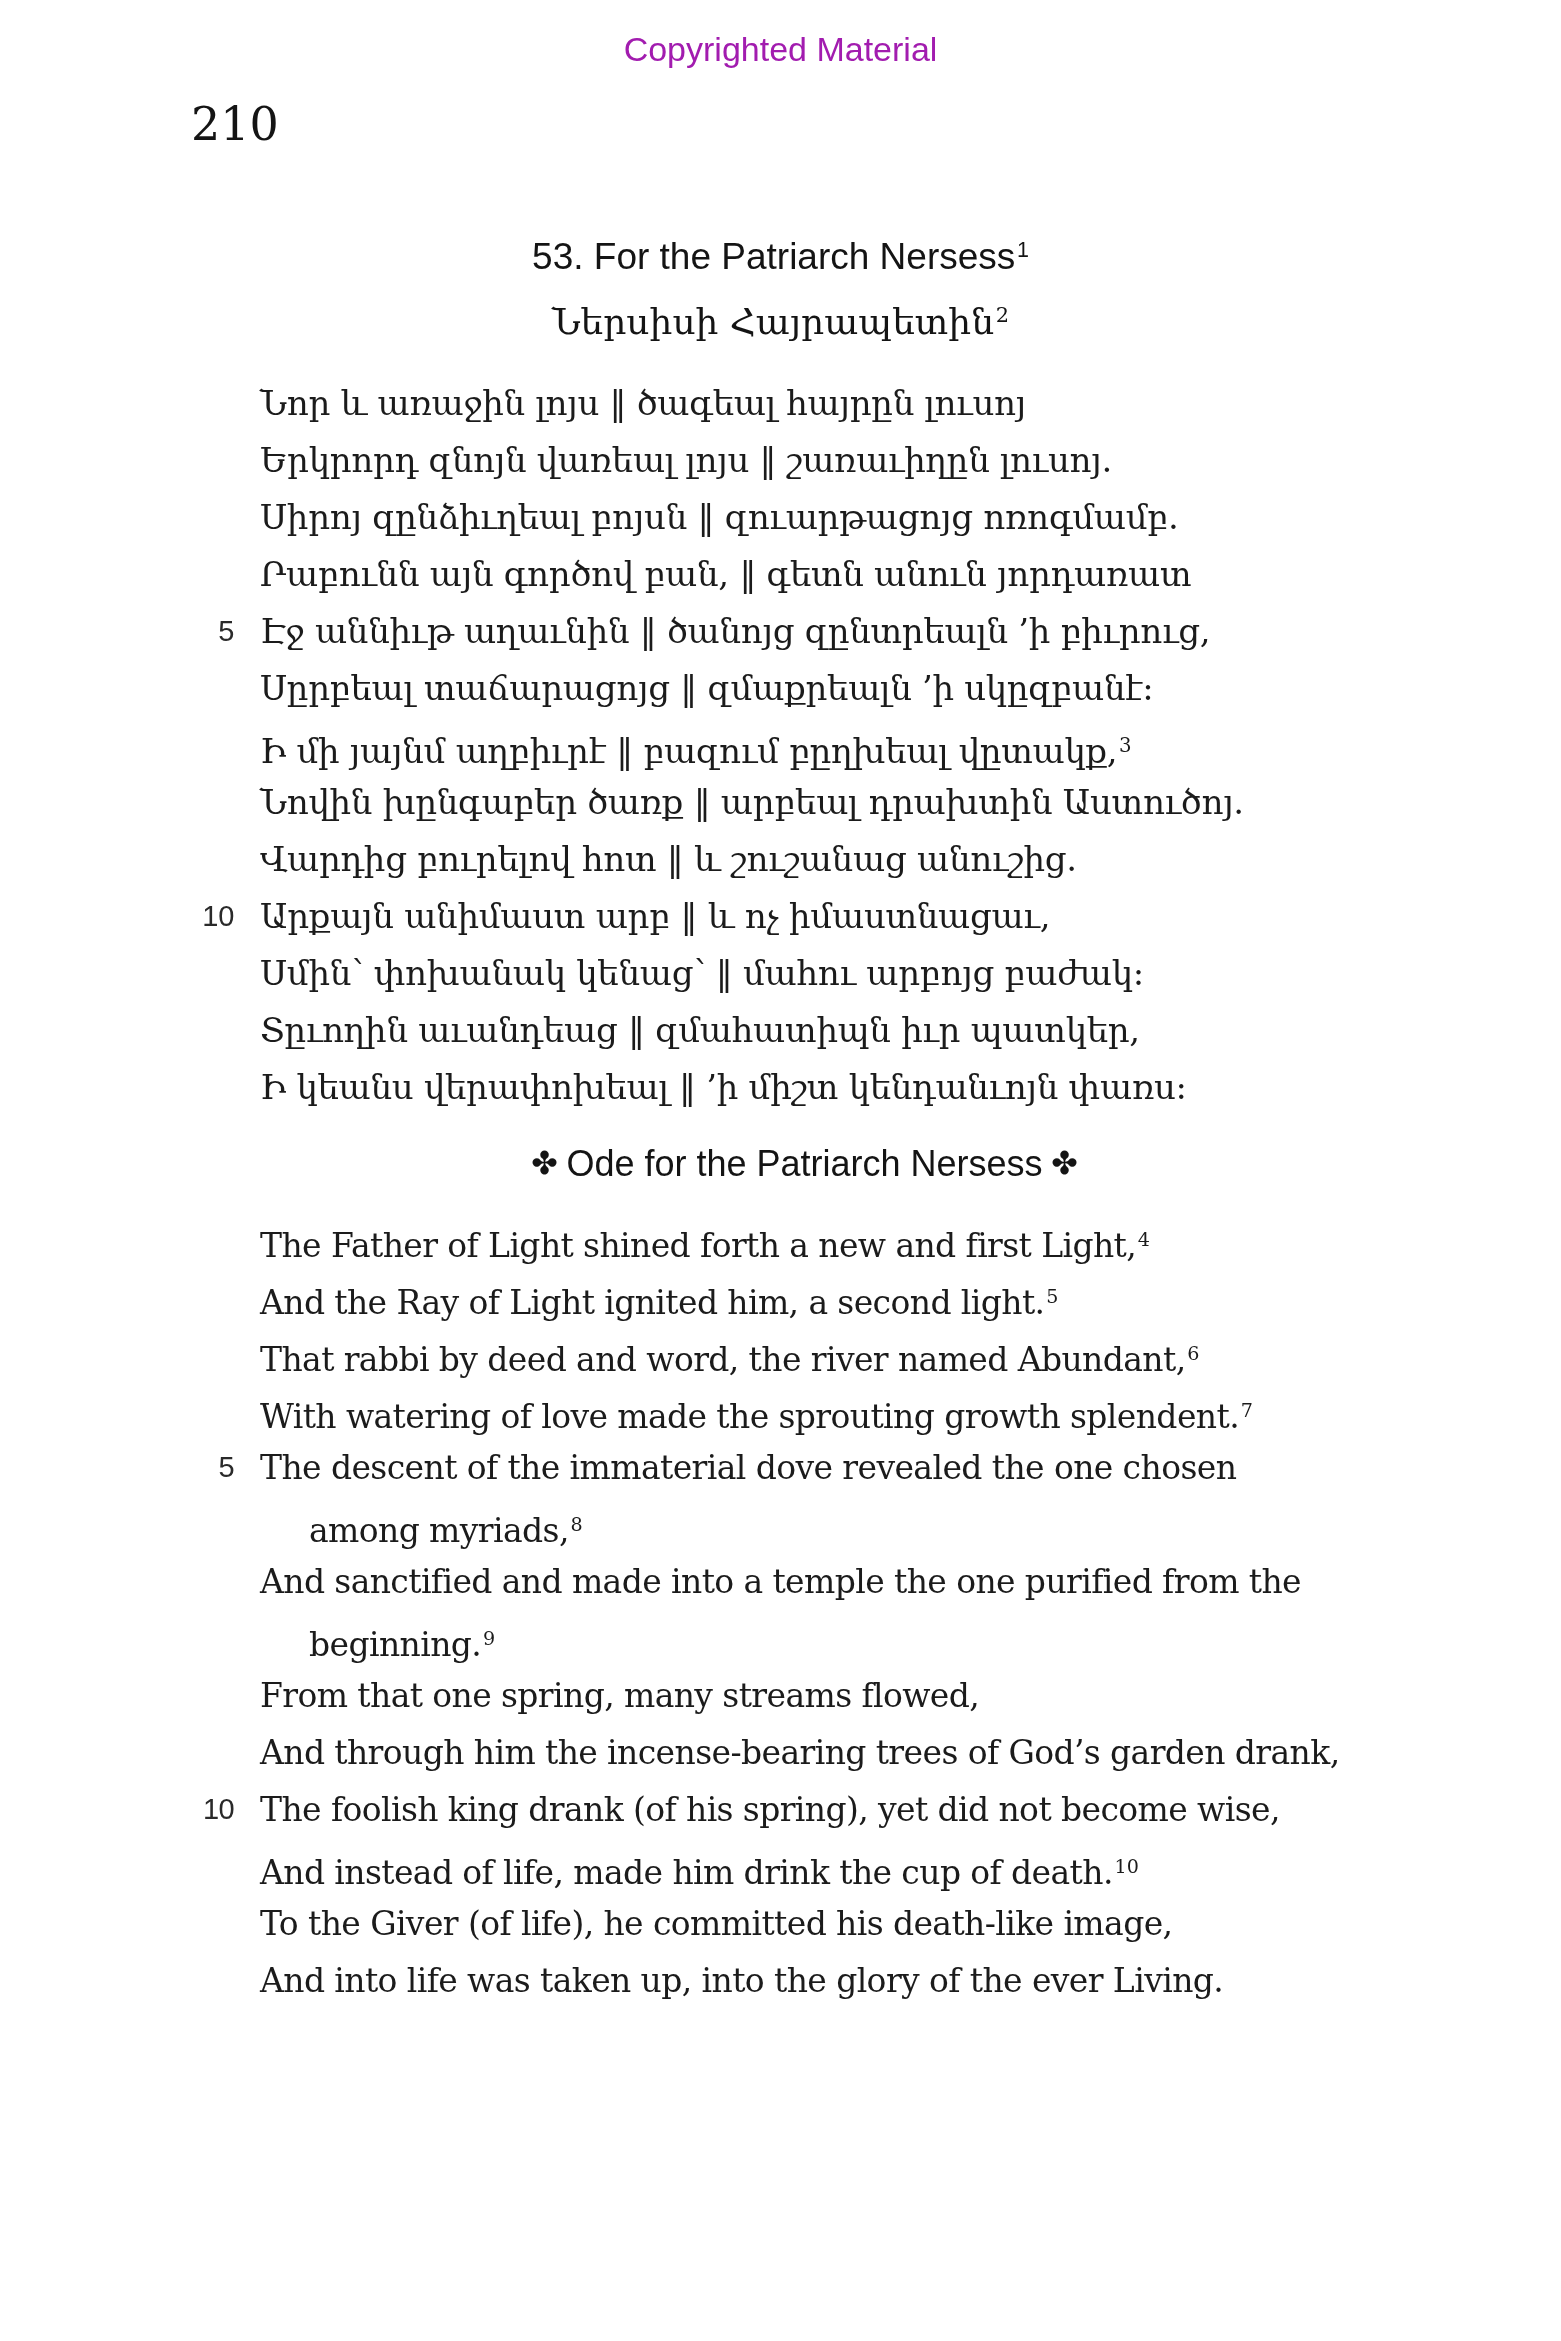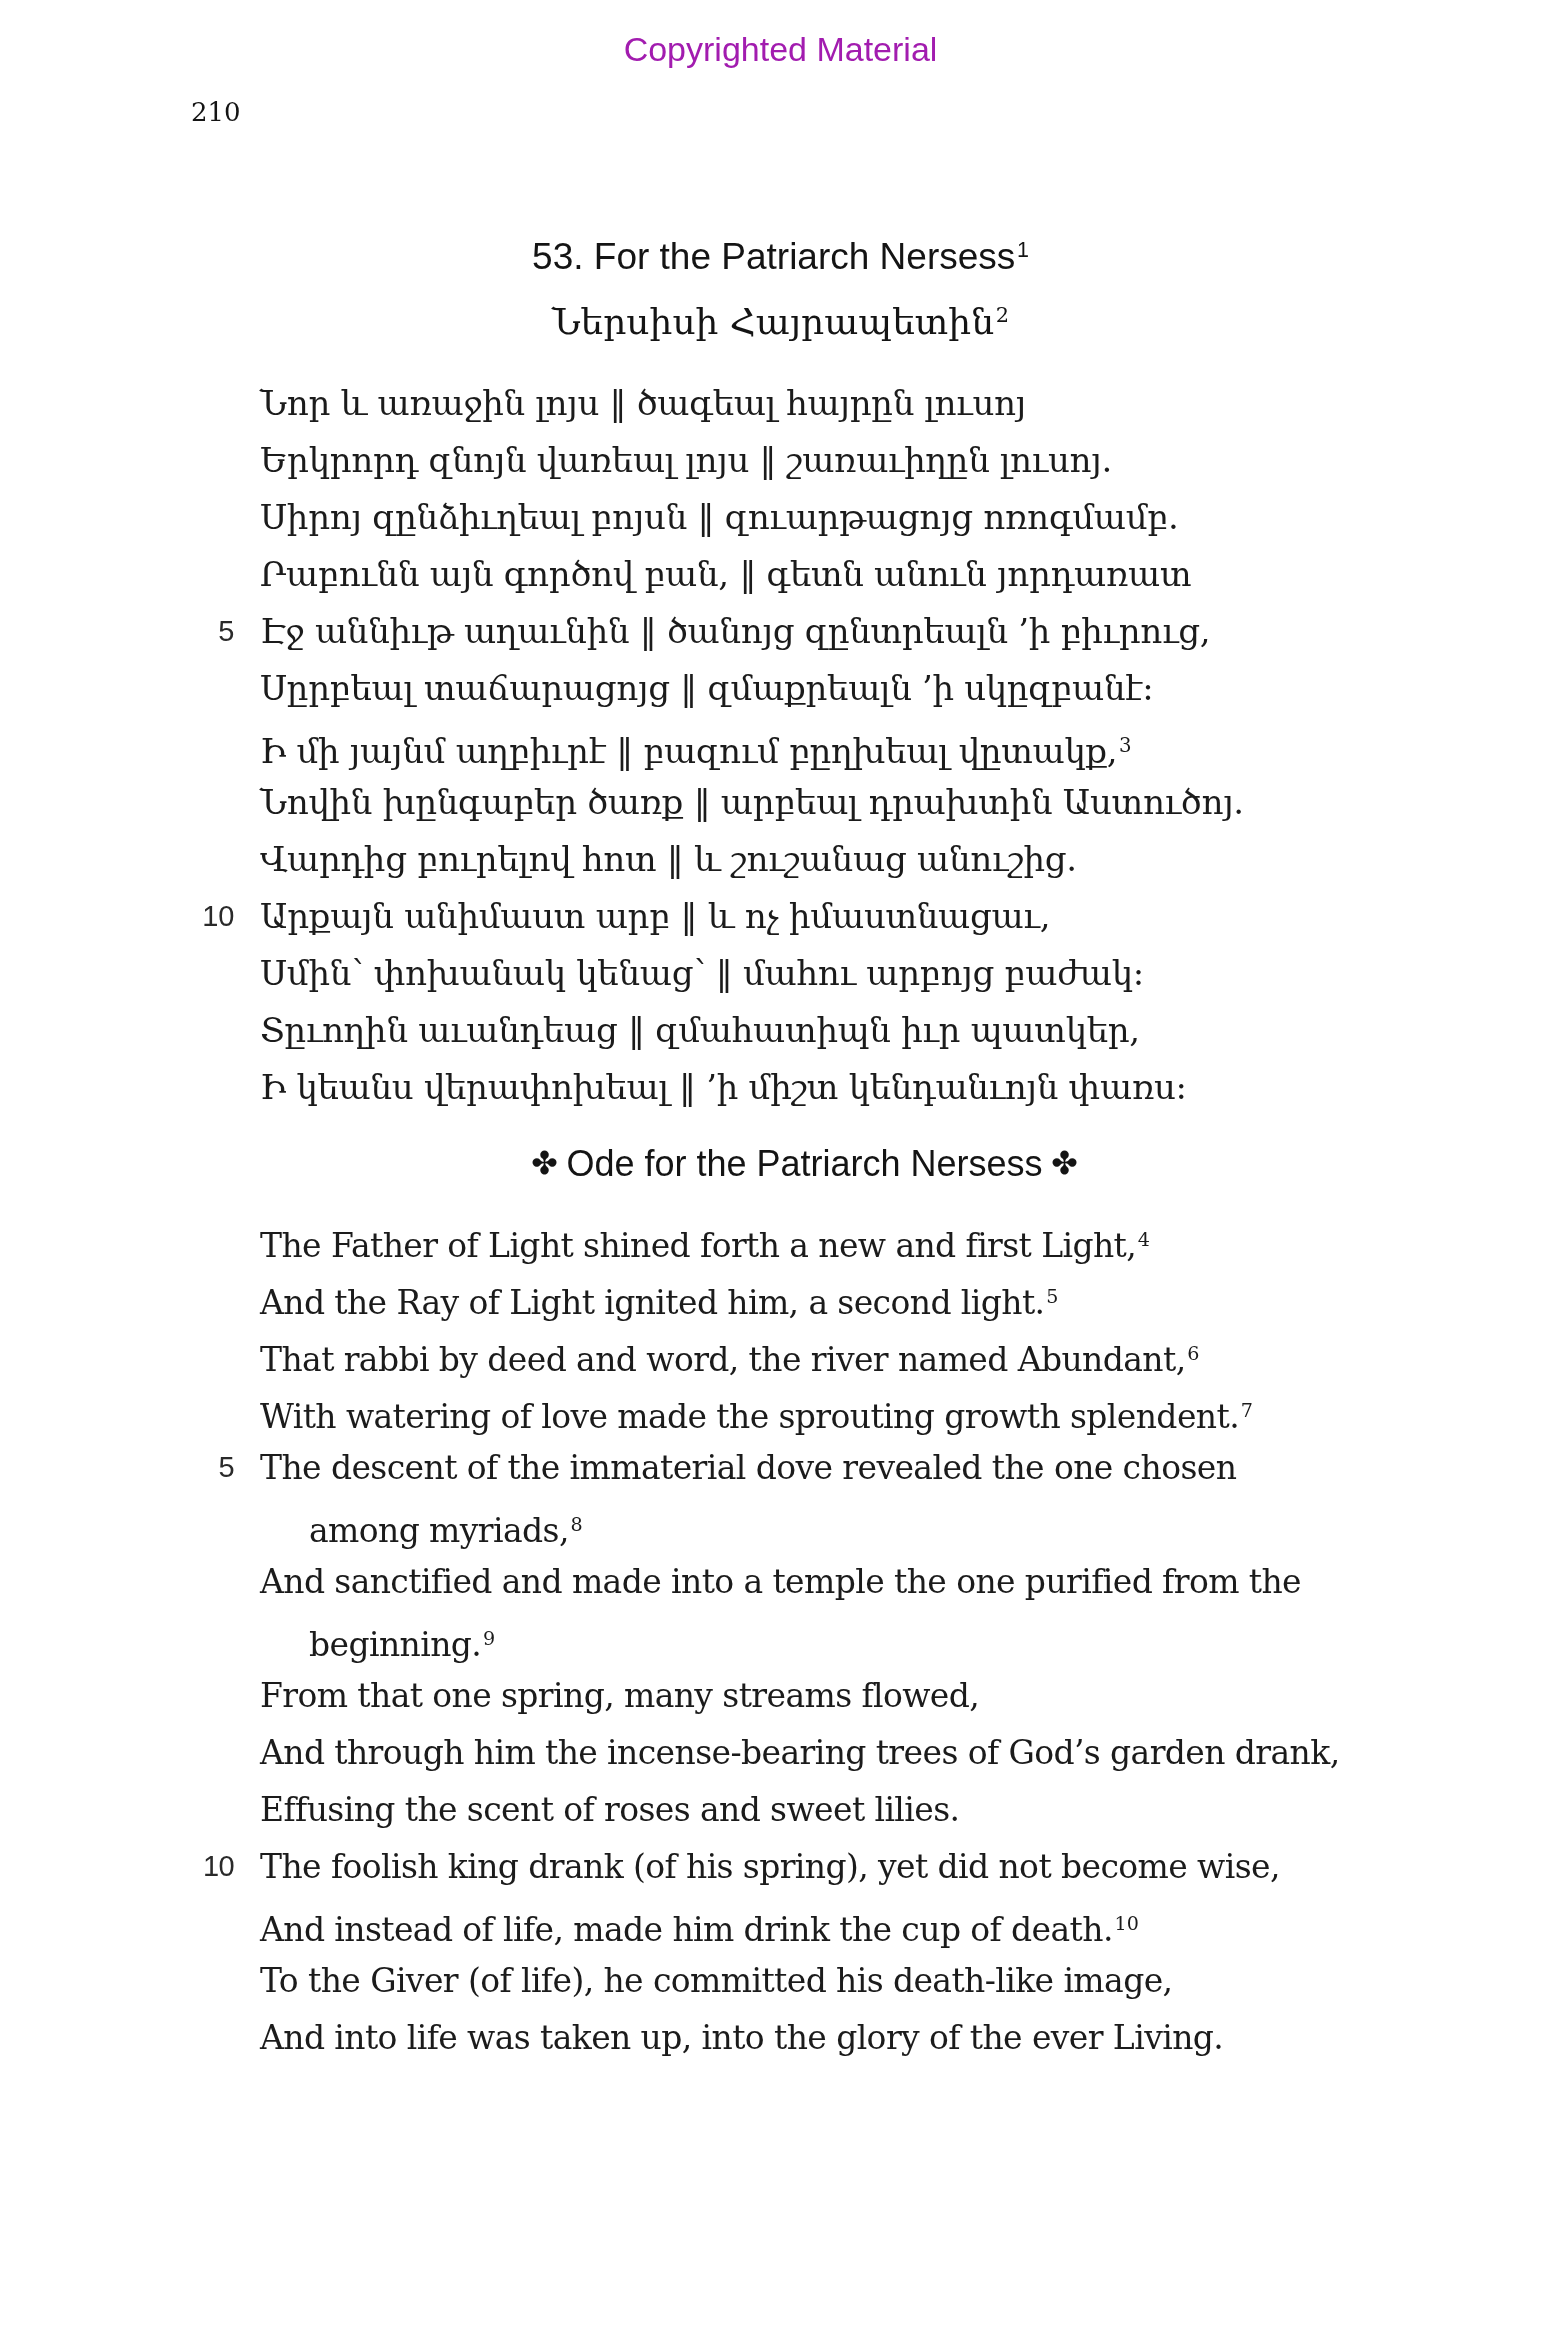--- a/index.html
+++ b/index.html
@@ -16,21 +16,21 @@
     top: 29.5px; left: 0; width: 100%;
     text-align: center;
     font-family: "Liberation Sans", sans-serif;
     font-size: 34px;
     color: #a21caf;
   }
   .pagenum {
     position: absolute;
     top: 97px; left: 191px;
     font-family: "DejaVu Serif", "Liberation Serif", serif;
-    font-size: 26px;
+    font-size: 46px;
     color: #141414;
   }
   .title-block {
     position: absolute;
     top: 236px; left: 0; width: 100%;
     text-align: center;
     font-family: "Liberation Sans", sans-serif;
     color: #141414;
   }
   .title-main { font-size: 37px; font-weight: 400; margin: 0 0 22.6px 0; }
@@ -195,23 +195,20 @@
   </div>
 
   <div class="poem-line">
     <span class="linetext">From that one spring, many streams flowed,</span>
   </div>
 
   <div class="poem-line">
     <span class="linetext">And through him the incense-bearing trees of God’s garden drank,</span>
   </div>
 
-  <div class="poem-line">
-    <span class="linetext">Effusing the scent of roses and sweet lilies.</span>
-  </div>
 
   <div class="poem-line">
     <span class="lineno">10</span><span class="linetext">The foolish king drank (of his spring), yet did not become wise,</span>
   </div>
 
   <div class="poem-line">
     <span class="linetext">And instead of life, made him drink the cup of death.</span><sup class="fn">10</sup>
   </div>
 
   <div class="poem-line">

